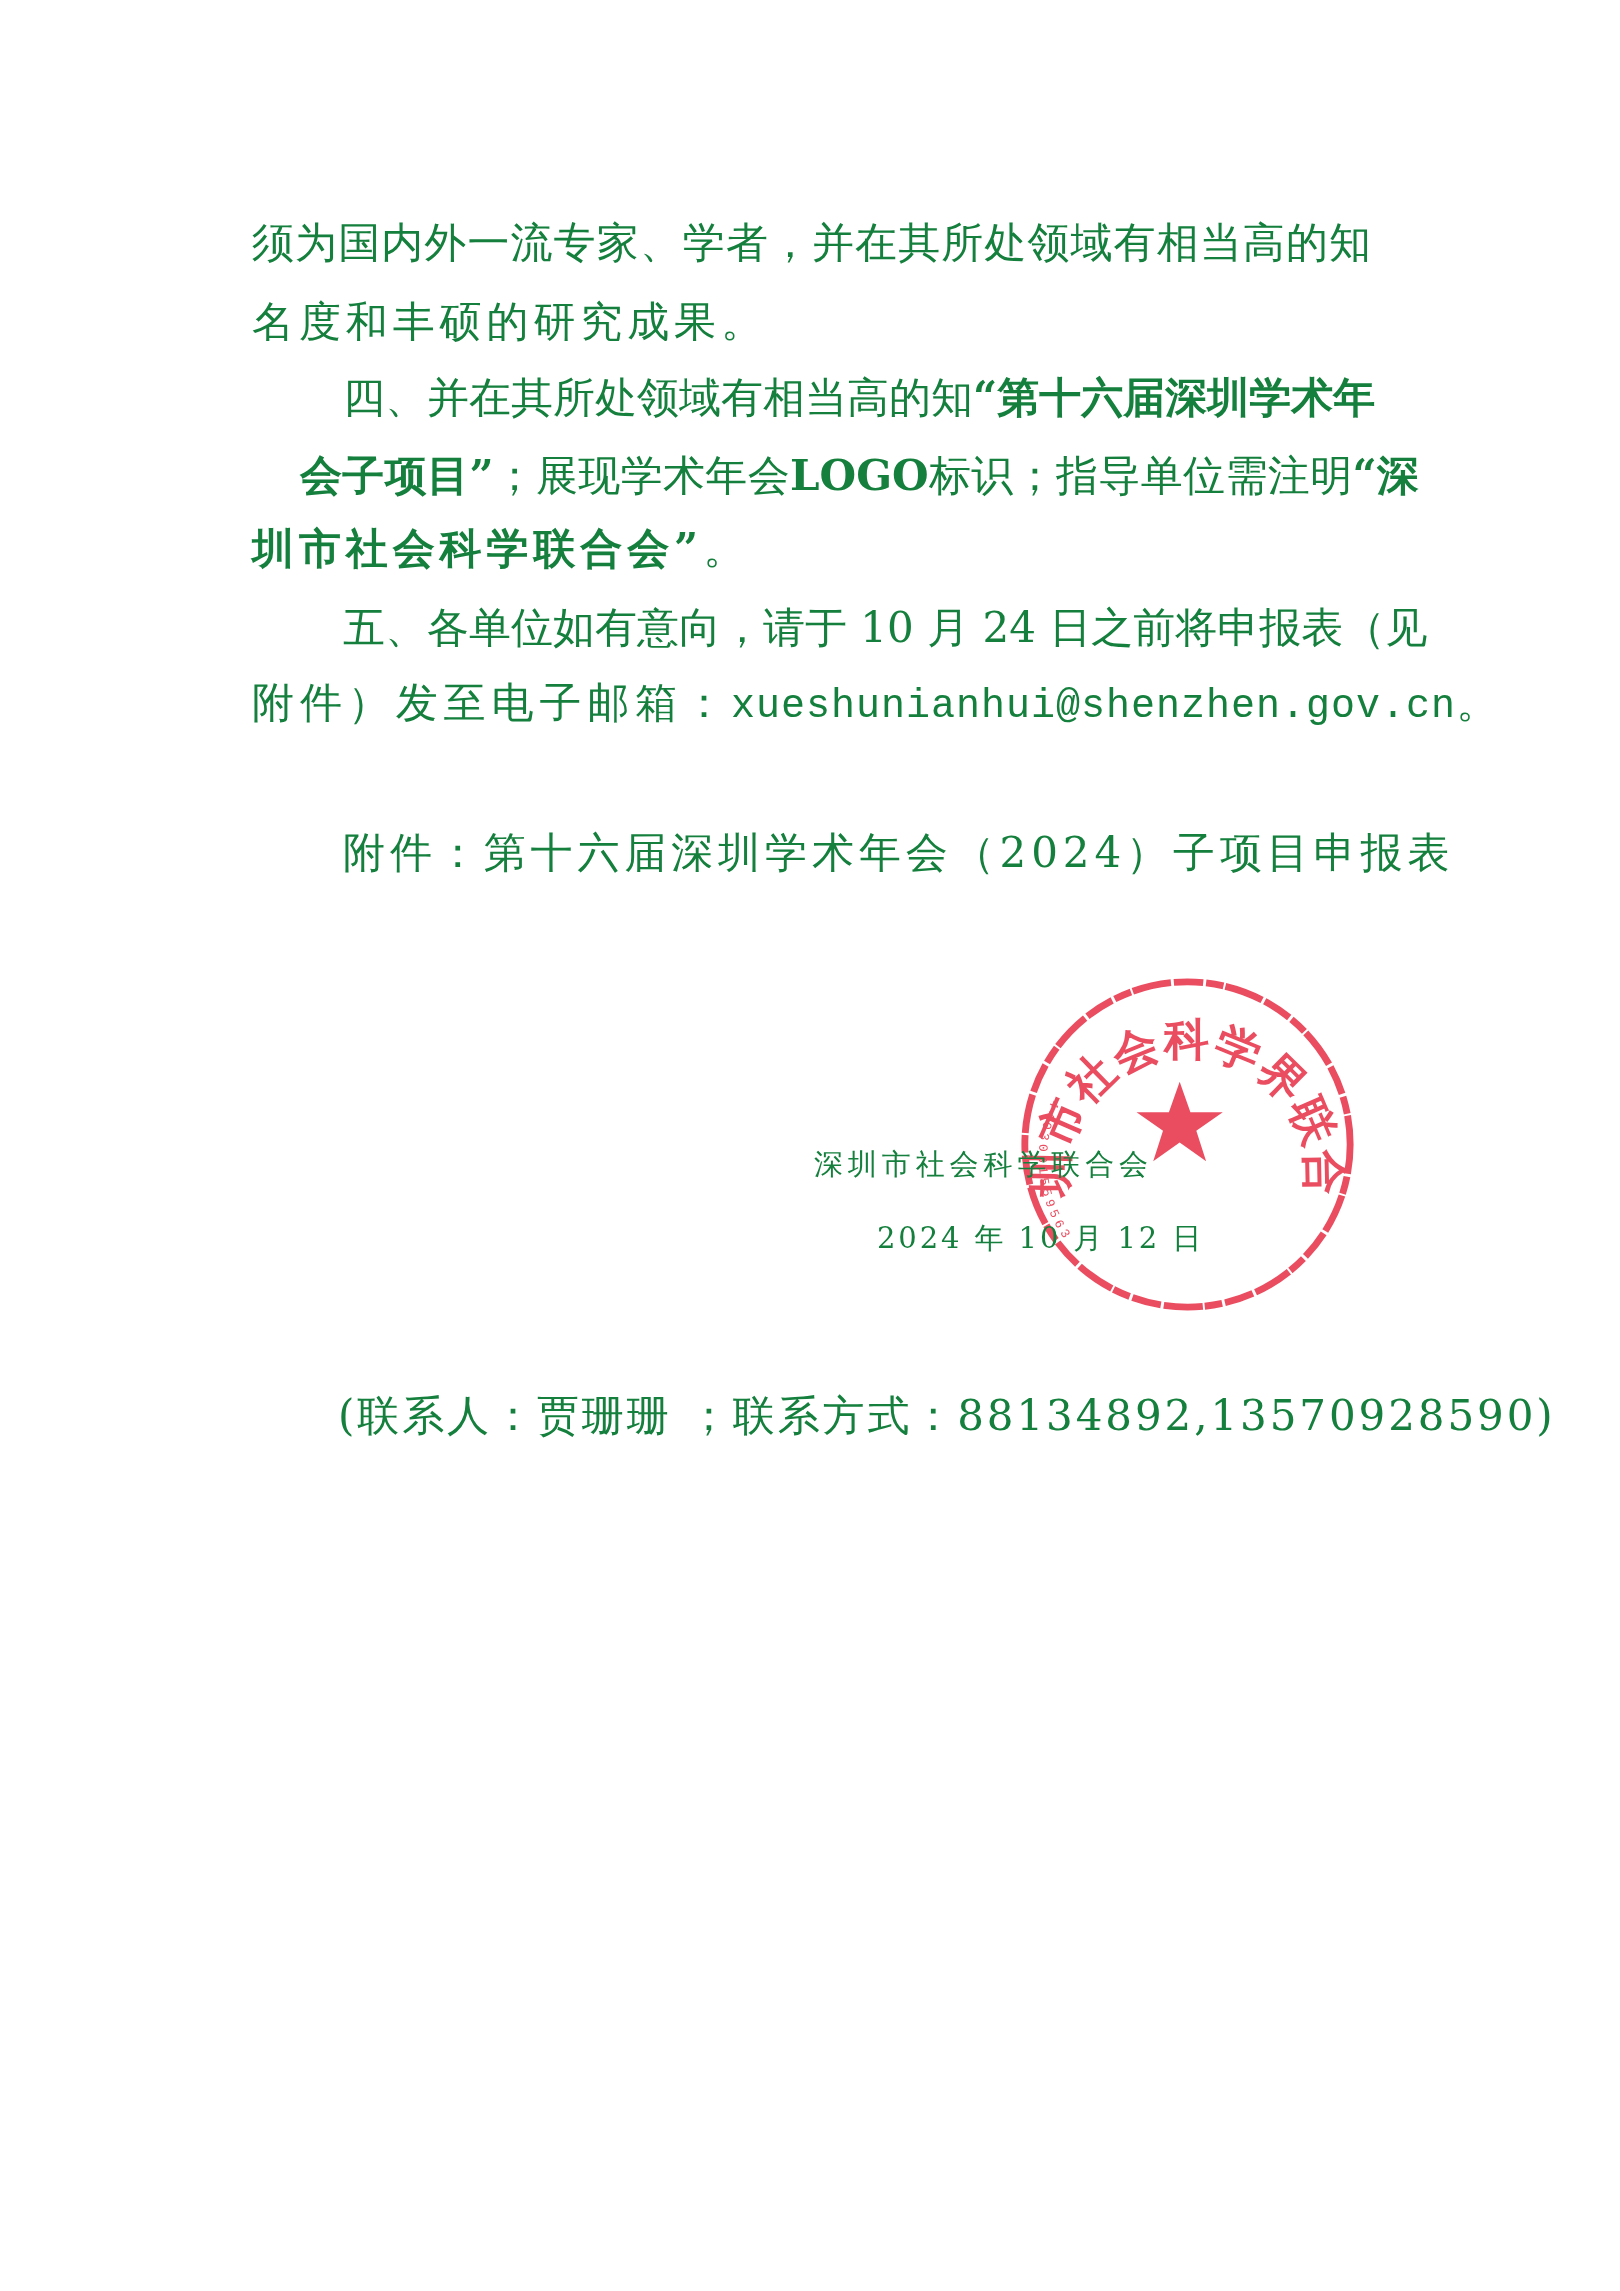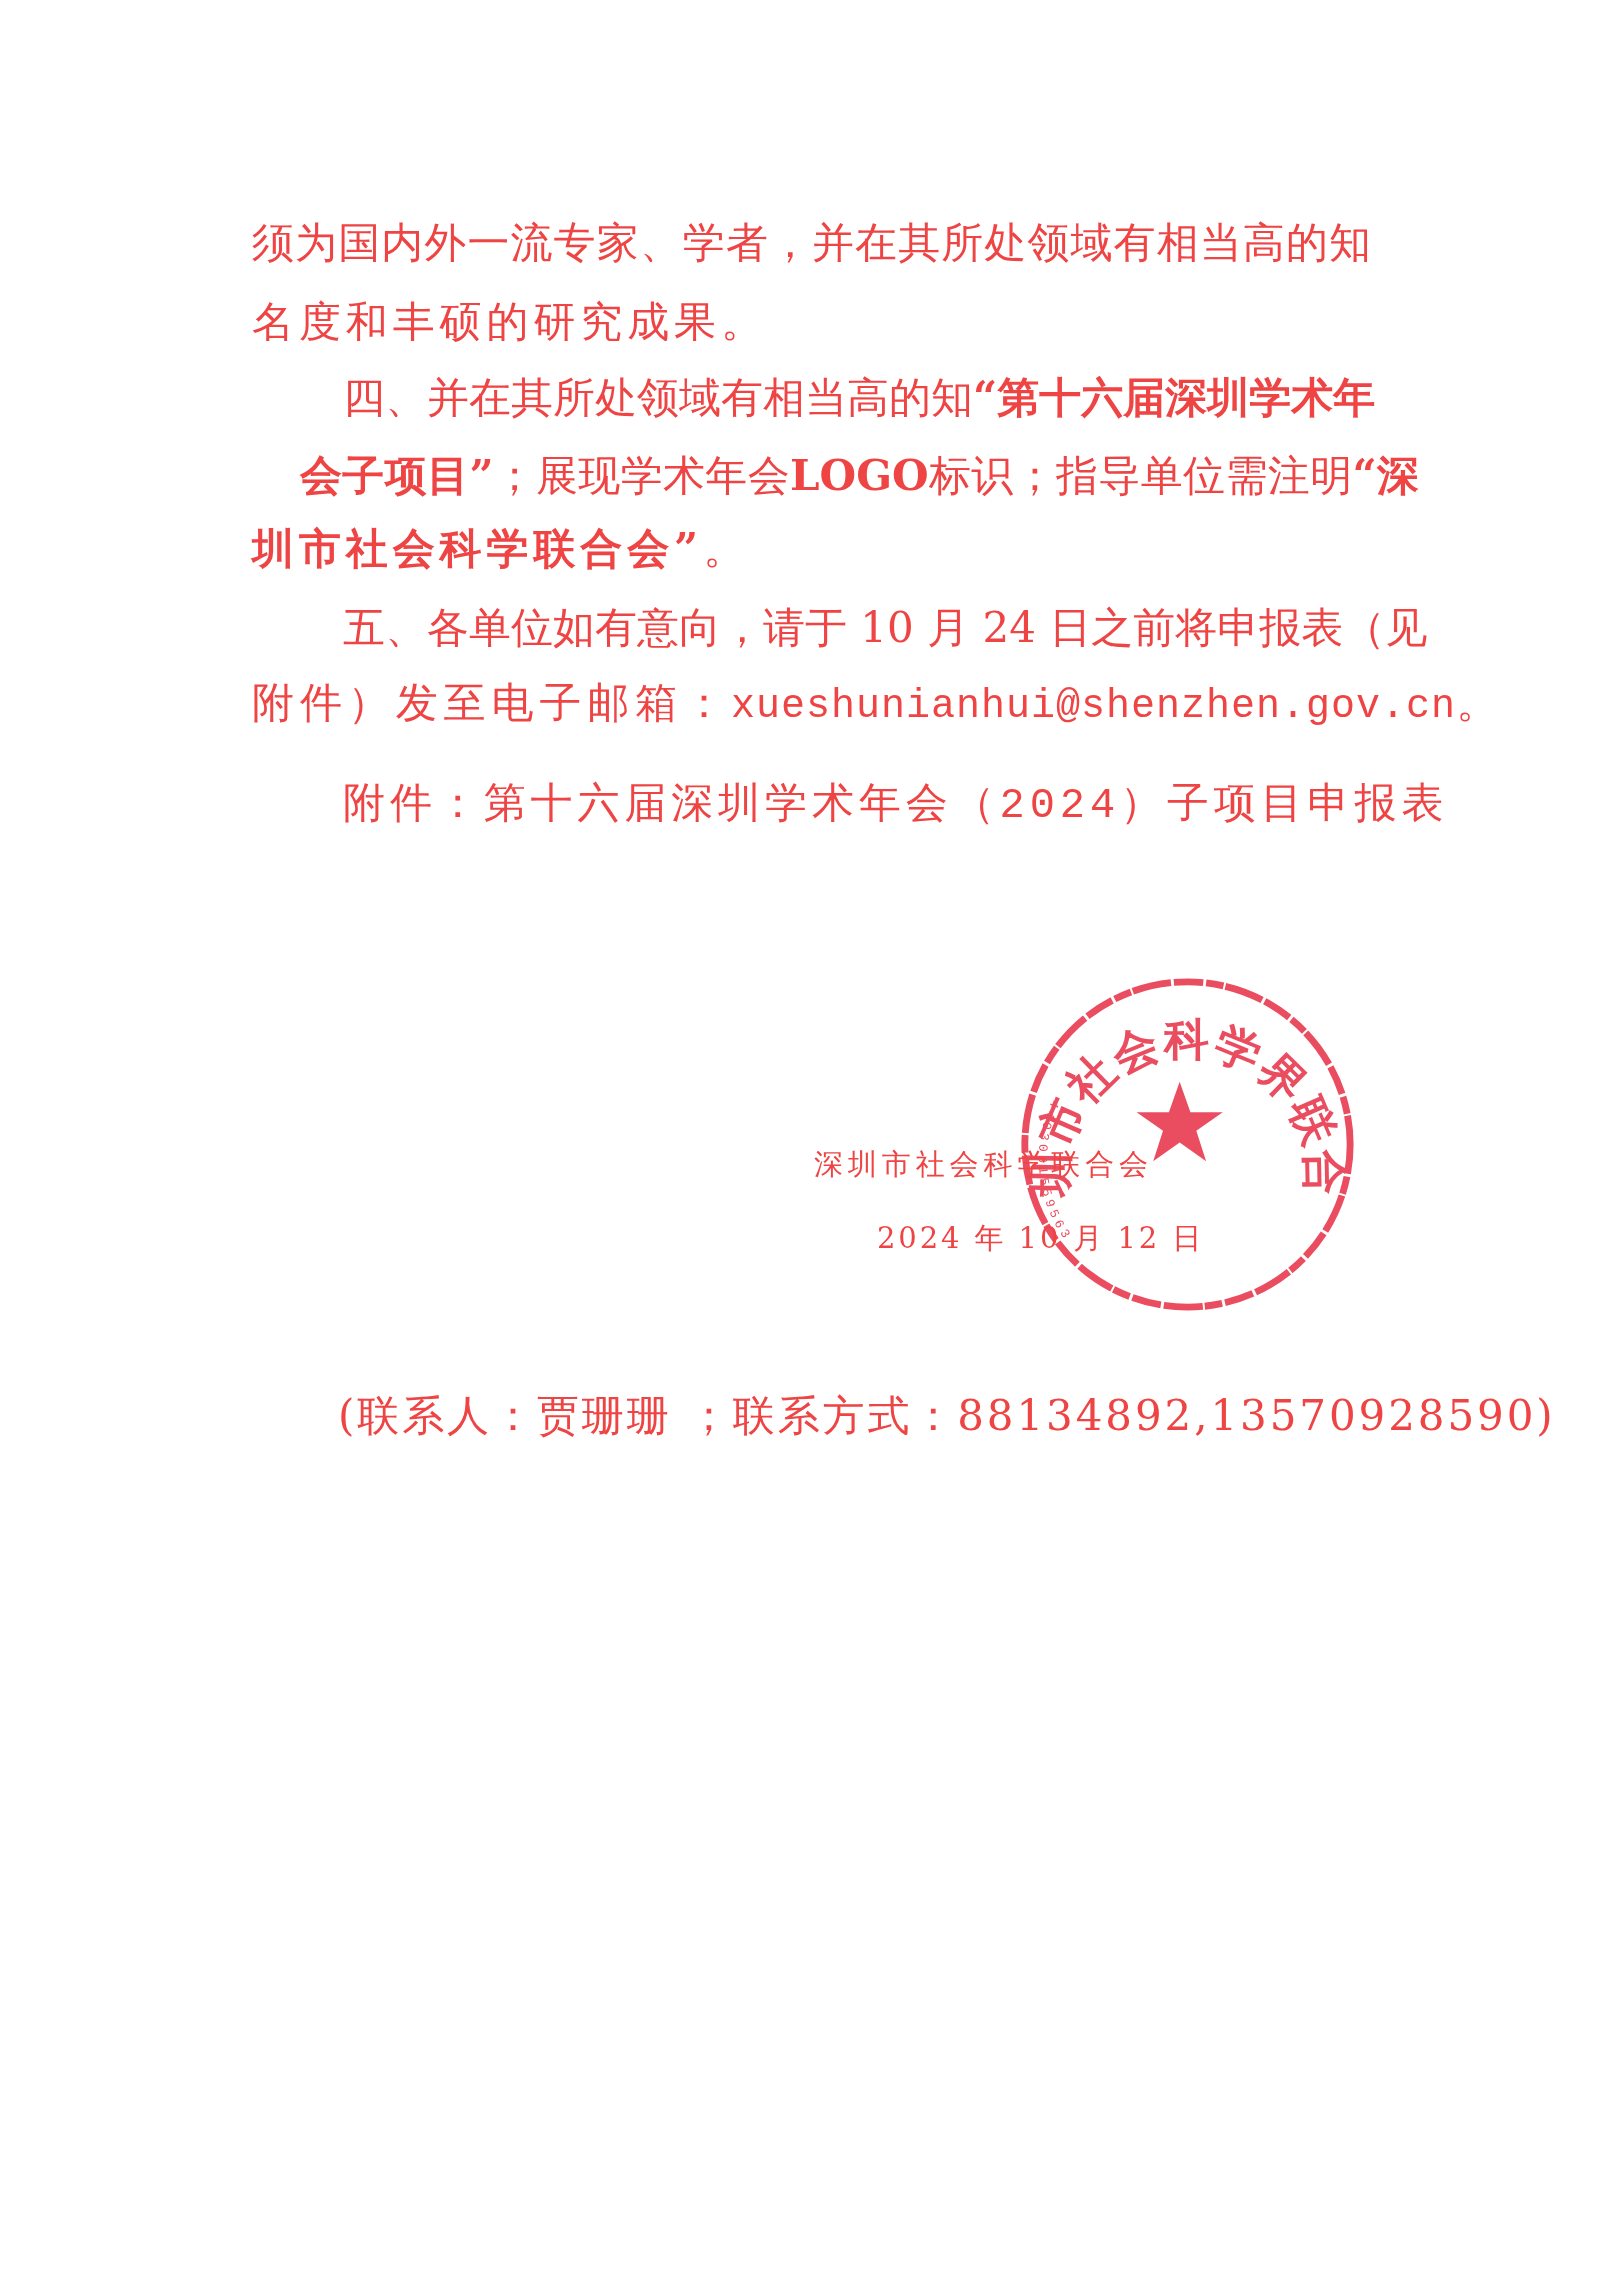--- a/index.html
+++ b/index.html
@@ -6,21 +6,21 @@
     margin: 0;
     padding: 0;
     background: #ffffff;
   }
   .page {
     position: relative;
     width: 1620px;
     height: 2292px;
     background: #ffffff;
     overflow: hidden;
-    color: #ef4444;
+    color: #15803d;
     font-family: "DejaVu Serif", "Liberation Serif", serif;
   }
   .line {
     position: absolute;
     font-size: 42px;
     line-height: 59px;
     height: 59px;
     white-space: nowrap;
     letter-spacing: 4.9px;
   }
@@ -83,21 +83,21 @@
   </div>
   <div class="line" style="top:519px; left:252px;">
     <span class="em">圳市社会科学联合会”</span><span>。</span>
   </div>
 
   <div class="line full indent" style="top:598px;">五、各单位如有意向，请于 10 月 24 日之前将申报表（见</div>
   <div class="line" style="top:673px; left:252px; letter-spacing:5.9px;">
     <span>附件）发至电子邮箱：</span><span class="mono">xueshunianhui@shenzhen.gov.cn</span><span>。</span>
   </div>
 
-  <div class="line indent" style="top:777px; letter-spacing:4.9px;font-family:Liberation Mono, monospace;">附件：第十六届深圳学术年会（2024）子项目申报表</div>
+  <div class="line indent" style="top:823px; letter-spacing:4.9px;">附件：第十六届深圳学术年会（2024）子项目申报表</div>
 
   <svg class="seal" viewBox="0 0 348 348">
     <defs>
       <path id="sealArc" d="M 58 250 A 124 124 0 1 1 290 250" fill="none"></path>
     </defs>
     <circle cx="174" cy="174" r="166" fill="none" stroke="#E8344A" stroke-width="7" stroke-dasharray="30 3 18 2 40 3"></circle>
     <g class="seal-chars">
       <text font-size="46" fill="#E8344A" font-weight="bold" letter-spacing="2">
         <textPath href="#sealArc" startOffset="50%" text-anchor="middle">深圳市社会科学界联合会</textPath>
       </text>

